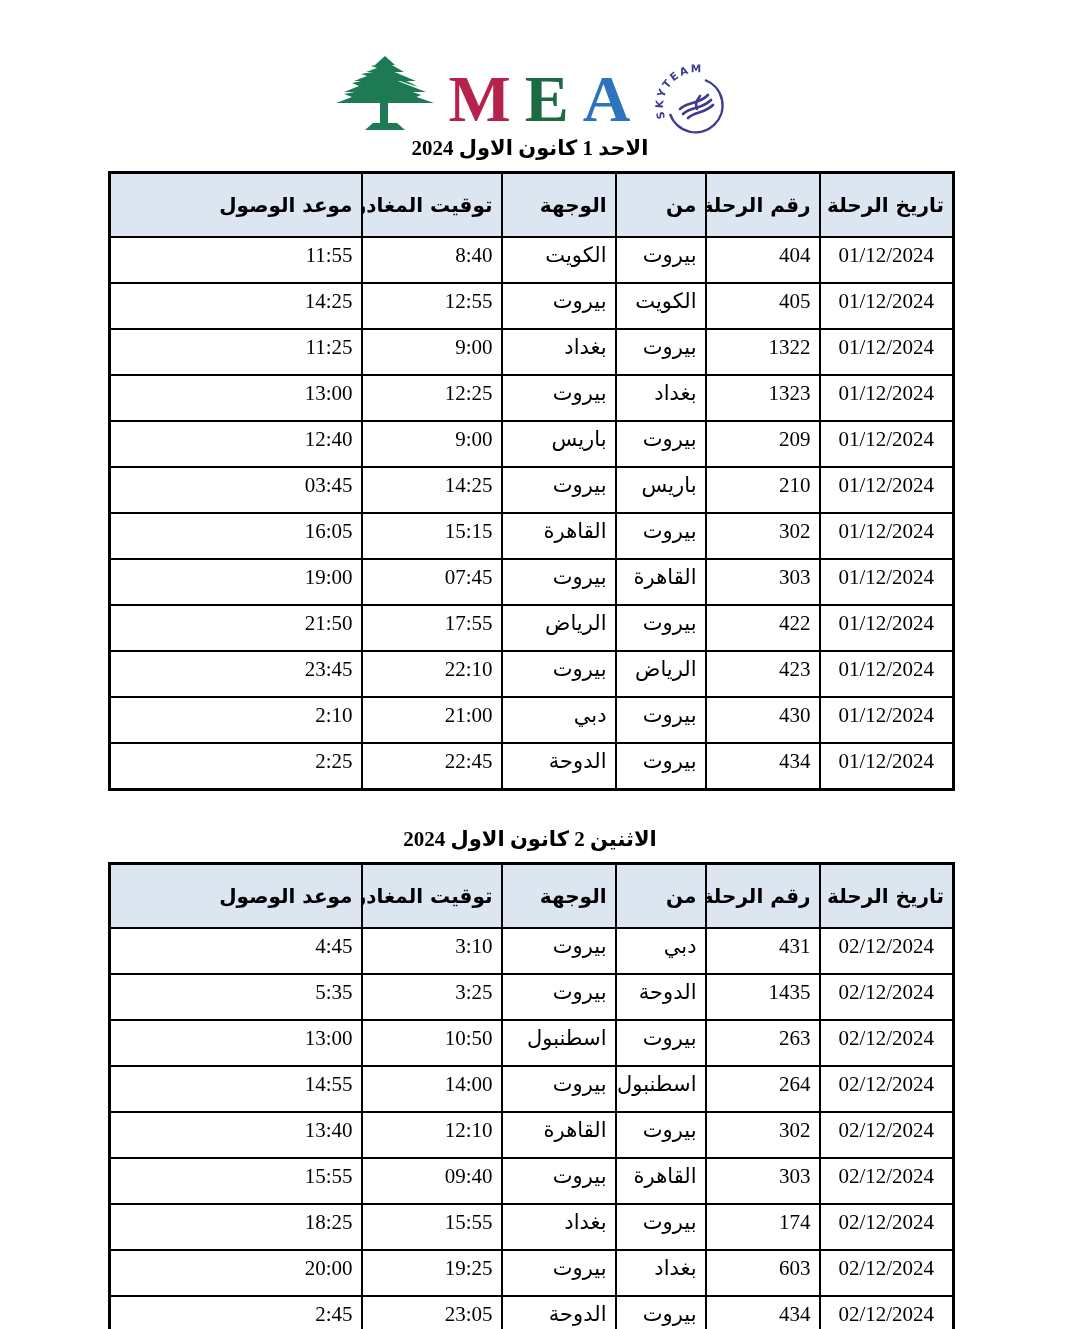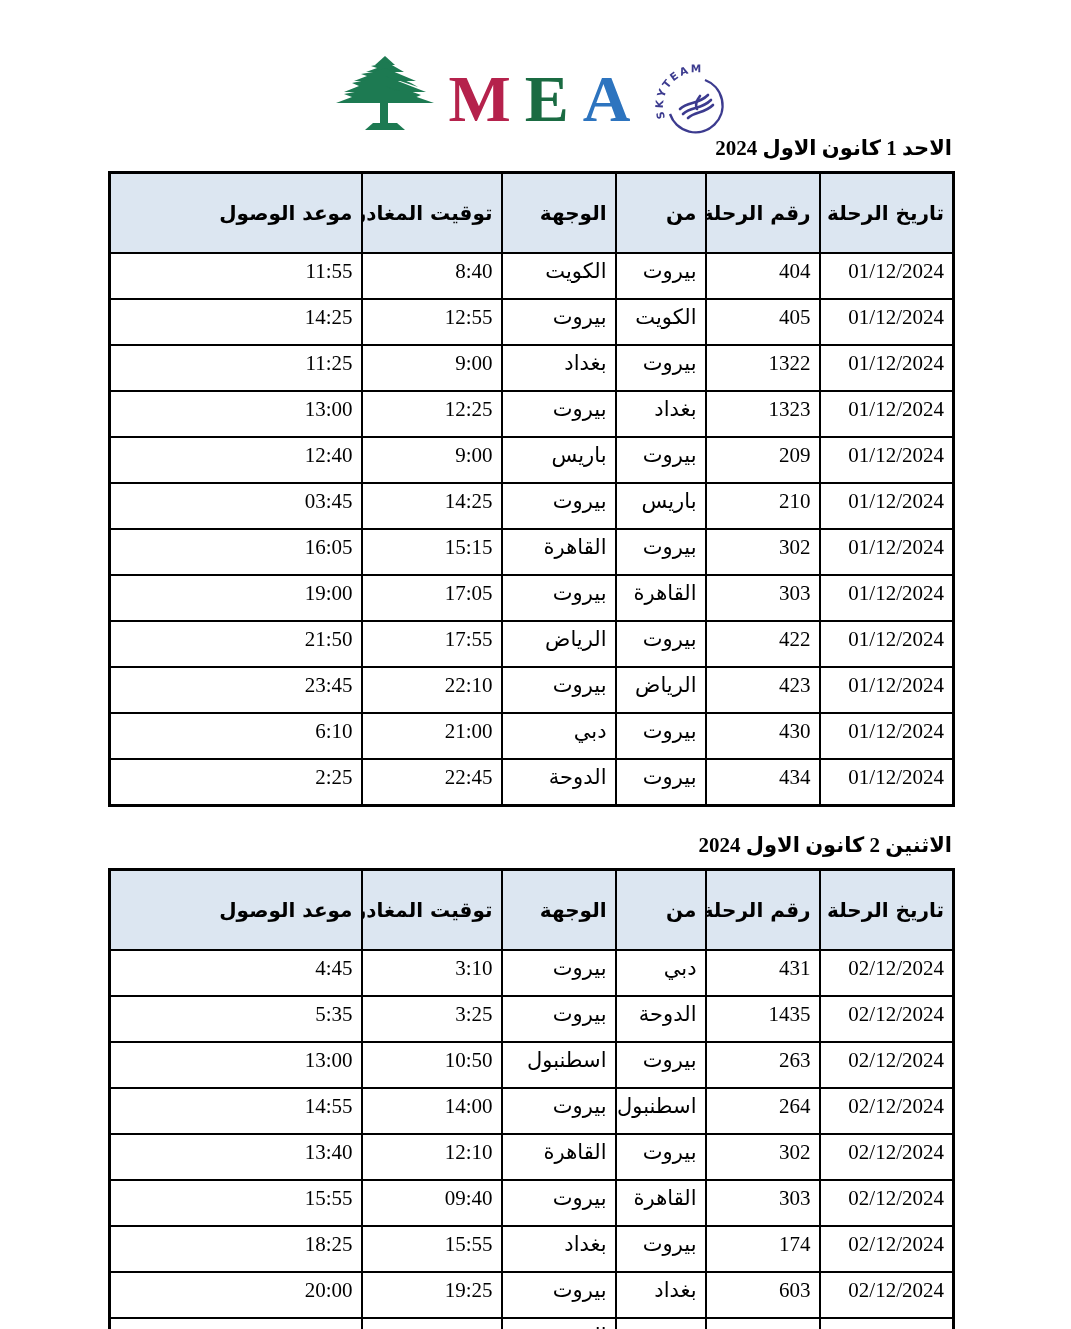--- a/index.html
+++ b/index.html
@@ -29,59 +29,59 @@
     font-weight:bold;
     font-size:66px;
     line-height:0.92;
     letter-spacing:10px;
   }
   .cedar{margin-bottom:-4px;}
   .skyteam{margin-bottom:-14px;}
   
   .day-heading{
     direction:rtl;
-    text-align:right; 
+    text-align:center; 
     margin:6px 119px 10px 108px;
     font-family:"Liberation Serif","DejaVu Sans",serif;
     font-weight:bold;
     font-size:21px;
   }
-  .day-heading.second{margin-top:26px;}
+  .day-heading.second{margin-top:36px;}
   
   table.flights{
     direction:rtl;
     border-collapse:collapse;
     table-layout:fixed;
     width:844px;
     margin:0 119px 0 108px;
     border:3px solid #000;
   }
   table.flights th, table.flights td{
     border:2px solid #000;
     overflow:hidden;
     white-space:nowrap;
   }
   table.flights th{
     height:42px;
     font-size:20px;
     font-weight:bold;
     text-align:right;
     vertical-align:middle;
-    padding:18px 8px;
+    padding:10px 8px;
     font-family:"DejaVu Sans","Liberation Serif",sans-serif;
   }
   table.flights td{
     height:41px;
     font-size:21px;
     vertical-align:top;
     padding:3px 8px 0;
     text-align:right;
     line-height:28px;
   }
-  table.flights td.c-date{font-size:21px;}
+  table.flights td.c-date{text-align:center;font-size:21px;}
   
   col.w-date{width:134px;}
   col.w-num{width:114px;}
   col.w-from{width:90px;}
   col.w-dest{width:114px;}
   col.w-dep{width:140px;}
   col.w-arr{width:252px;}
 </style>
 </head>
 <body>
@@ -202,21 +202,21 @@
           <td class="c-from">بيروت</td>
           <td class="c-dest">القاهرة</td>
           <td class="c-dep">15:15</td>
           <td class="c-arr">16:05</td>
         </tr>
         <tr>
           <td class="c-date">01/12/2024</td>
           <td class="c-num">303</td>
           <td class="c-from">القاهرة</td>
           <td class="c-dest">بيروت</td>
-          <td class="c-dep">17:05</td>
+          <td class="c-dep">07:45</td>
           <td class="c-arr">19:00</td>
         </tr>
         <tr>
           <td class="c-date">01/12/2024</td>
           <td class="c-num">422</td>
           <td class="c-from">بيروت</td>
           <td class="c-dest">الرياض</td>
           <td class="c-dep">17:55</td>
           <td class="c-arr">21:50</td>
         </tr>
@@ -227,21 +227,21 @@
           <td class="c-dest">بيروت</td>
           <td class="c-dep">22:10</td>
           <td class="c-arr">23:45</td>
         </tr>
         <tr>
           <td class="c-date">01/12/2024</td>
           <td class="c-num">430</td>
           <td class="c-from">بيروت</td>
           <td class="c-dest">دبي</td>
           <td class="c-dep">21:00</td>
-          <td class="c-arr">6:10</td>
+          <td class="c-arr">2:10</td>
         </tr>
         <tr>
           <td class="c-date">01/12/2024</td>
           <td class="c-num">434</td>
           <td class="c-from">بيروت</td>
           <td class="c-dest">الدوحة</td>
           <td class="c-dep">22:45</td>
           <td class="c-arr">2:25</td>
         </tr>
       </tbody>

